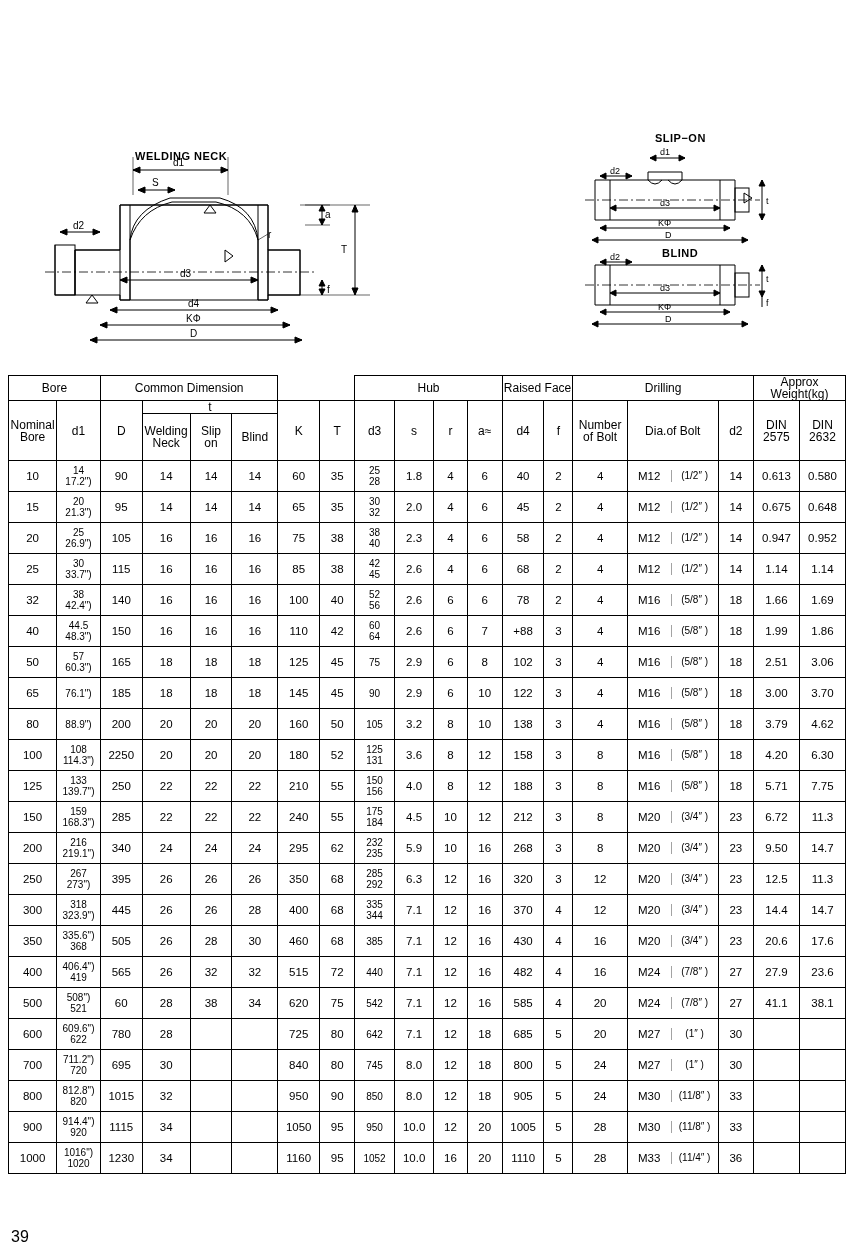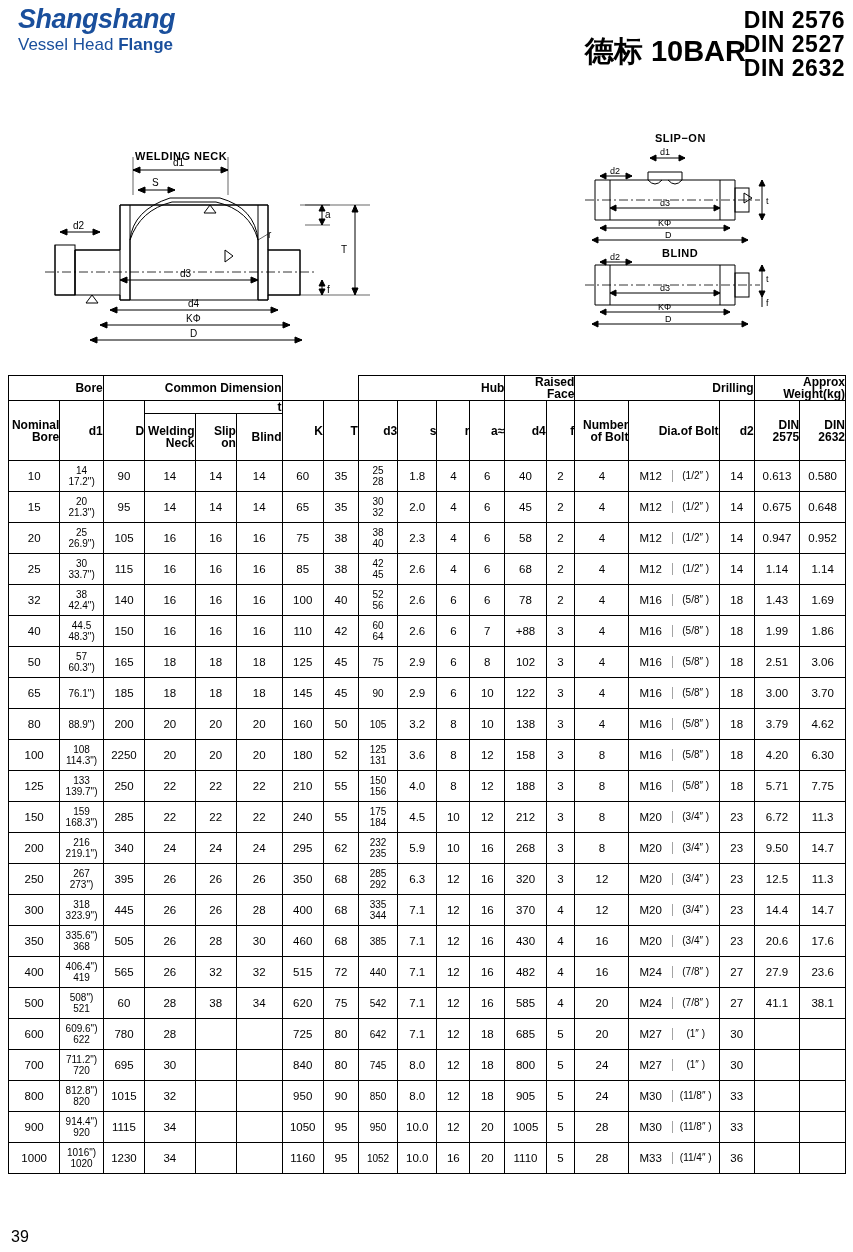--- a/index.html
+++ b/index.html
@@ -93,23 +93,22 @@
     width: 838px;
   }
   table.spec th, table.spec td {
     border: 1px solid #000;
     text-align: center;
     vertical-align: middle;
     padding: 0;
     line-height: 12px;
   }
   table.spec thead th {
-    font-weight: bold;
+    font-weight: normal;
     font-size: 12px;
-    text-align: right;
   }
   .hdr-big { font-size: 12.5px; }
   .hdr-small { font-size: 10.5px; margin-left: 28px; }
   .hdr-tiny { font-size: 9.5px; }
   td.num { font-size: 11.5px; height: 30px; }
   .two-line span { display: block; line-height: 11px; font-size: 10px;}
   .bolt-cell {
     position: relative;
   }
   .bolt-inner {
@@ -124,35 +123,20 @@
     left: 11px;
     bottom: 6px;
     font-size: 16px;
   }
 </style>
 </head>
 <body>
 
 <div class="page">
 
-  <div class="header">
-    <div class="logo">
-      <div class="logo-main">Shangshang</div>
-      <div class="logo-sub">
-        <span>Vessel Head</span>
-        <span class="bold">Flange</span>
-      </div>
-    </div>
-    <div class="bar-title">德标 10BAR</div>
-    <div class="header-right">
-      <div class="din-line">DIN 2576</div>
-      <div class="din-line">DIN 2527</div>
-      <div class="din-line">DIN 2632</div>
-    </div>
-  </div>
 
   <div class="drawings">
     <svg width="853" height="255" viewBox="0 0 853 255">
       <g stroke="#000" fill="none" stroke-width="1">
 
         <text x="135" y="50" class="dwg-label" font-size="11" font-weight="bold" fill="#000" stroke="none" font-family="Liberation Sans, sans-serif">WELDING NECK</text>
 
         <path d="M120,95 L120,190 L130,190 L130,130 Q133,100 170,88 L220,88 Q255,98 258,130 L258,190 L268,190 L268,95 Z" stroke="#000" fill="none"></path>
 
         <path d="M55,135 L55,185 L75,185 L75,140 L120,140"></path>
@@ -493,21 +477,21 @@
           <td class="num">78</td>
           <td class="num">2</td>
           <td class="num">4</td>
           <td class="num bolt-cell">
             <div class="bolt-inner">
               <div class="bolt-m">M16</div>
               <div class="bolt-in">(5/8″ )</div>
             </div>
           </td>
           <td class="num">18</td>
-          <td class="num">1.43</td>
+          <td class="num">1.66</td>
           <td class="num">1.69</td>
         </tr>
         <tr>
           <td class="num">40</td>
           <td class="num two-line">
             <span>44.5</span>
             <span>48.3")</span>
           </td>
           <td class="num">150</td>
           <td class="num">16</td>

